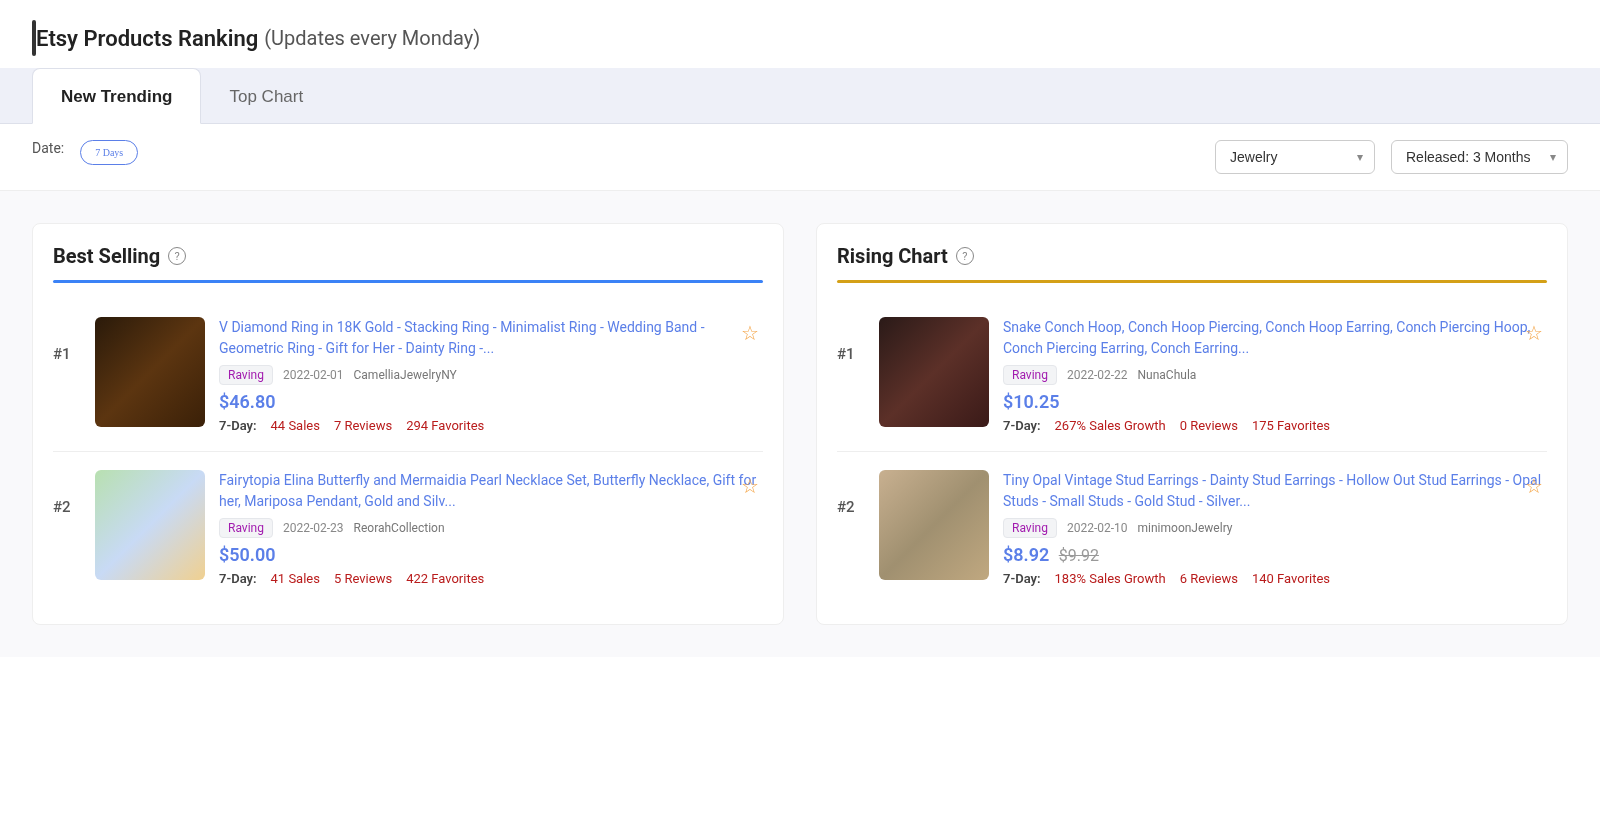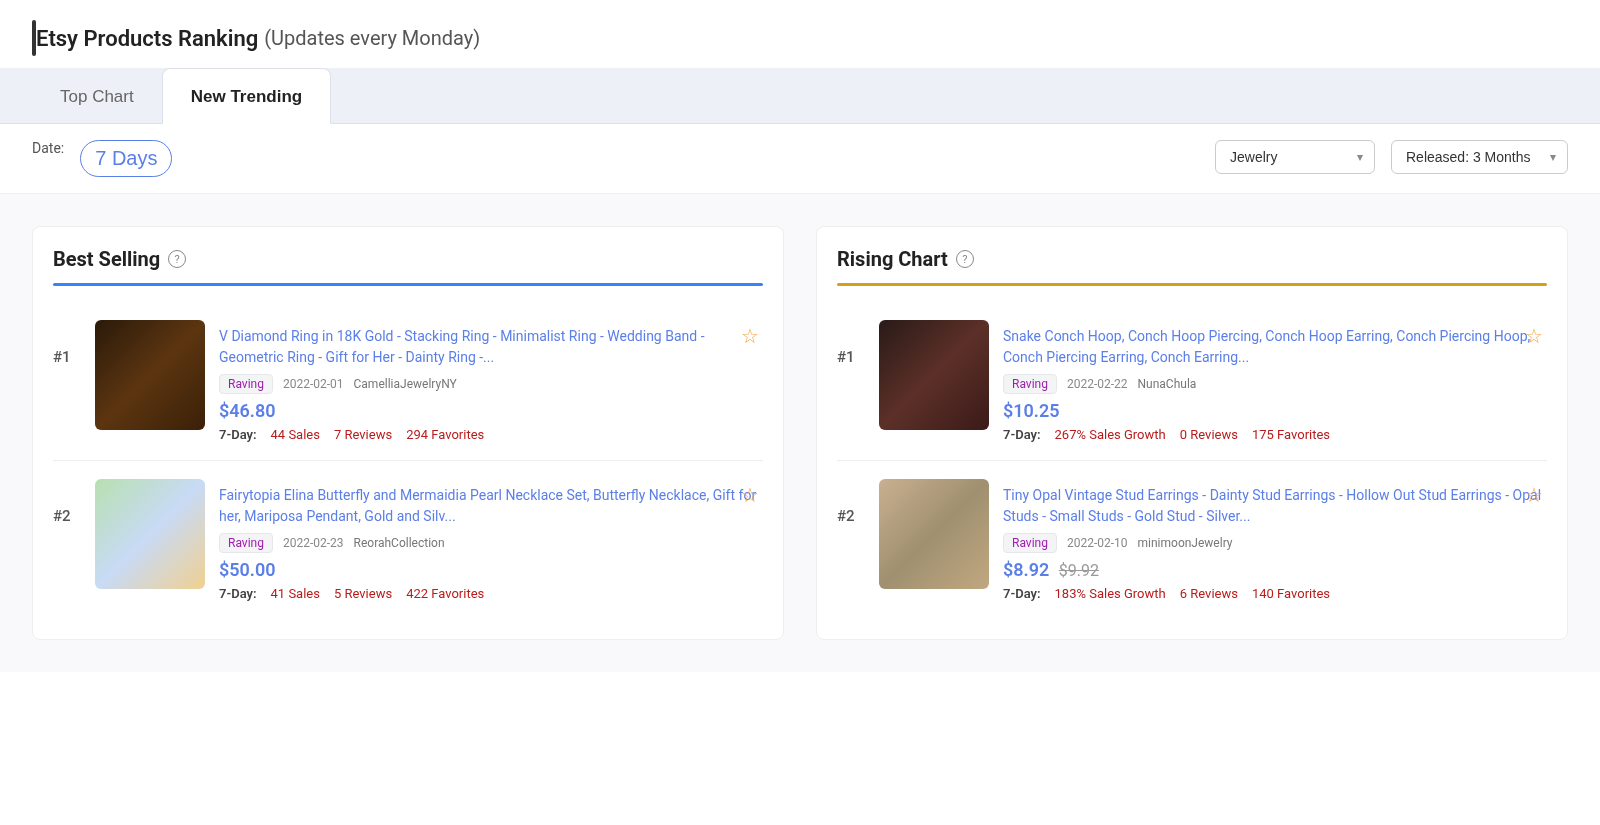--- a/index.html
+++ b/index.html
@@ -84,23 +84,24 @@
     }
     .filter-label {
       color: #555;
       font-size: 14px;
     }
     .filter-btn {
       padding: 6px 14px;
       border: 1px solid #ccc;
       border-radius: 20px;
       background: #fff;
-      font-size: 20px;
+      font-size: 10px;
       color: #333;
       cursor: pointer;
+      font-family: Liberation Serif, serif;
     }
     .filter-btn.active {
       border-color: #5b7fe8;
       color: #5b7fe8;
     }
     .filter-spacer { flex: 1; }
     .filter-select {
       padding: 8px 36px 8px 14px;
       border: 1px solid #ccc;
       border-radius: 6px;
@@ -206,21 +207,20 @@
       display: flex;
       flex-direction: column;
       gap: 6px;
     }
     .product-title-link {
       font-size: 14px;
       color: #5b7fe8;
       text-decoration: none;
       line-height: 1.5;
       cursor: pointer;
-      margin-top: 6px;
     }
     .product-meta {
       display: flex;
       align-items: center;
       gap: 10px;
     }
     .meta-badge {
       background: #f3f4f6;
       border: 1px solid #e5e7eb;
       border-radius: 4px;
@@ -285,22 +285,22 @@
 
   <div class="page-header">
     <div class="page-title-bar">
       <div class="title-accent"></div>
       <span class="page-title">Etsy Products Ranking</span>
       <span class="page-subtitle">(Updates every Monday)</span>
     </div>
   </div>
 
   <div class="tabs-bar">
+    <button class="tab active">New Trending</button>
     <button class="tab">Top Chart</button>
-    <button class="tab active">New Trending</button>
   </div>
 
   <div class="filters-bar">
     <span class="filter-label">Date:</span>
     <button class="filter-btn active">7 Days</button>
     <div class="filter-spacer"></div>
     <div class="select-wrapper">
       <select class="filter-select">
         <option>Jewelry</option>
         <option>Clothing</option>

